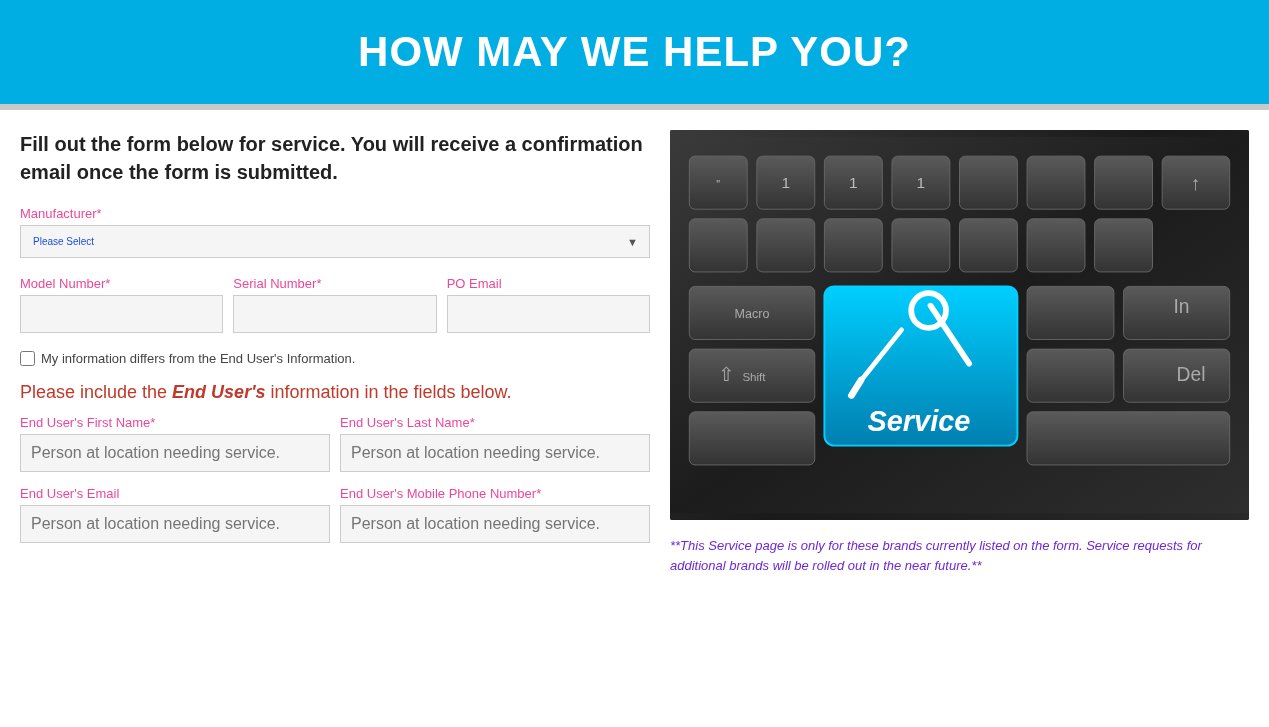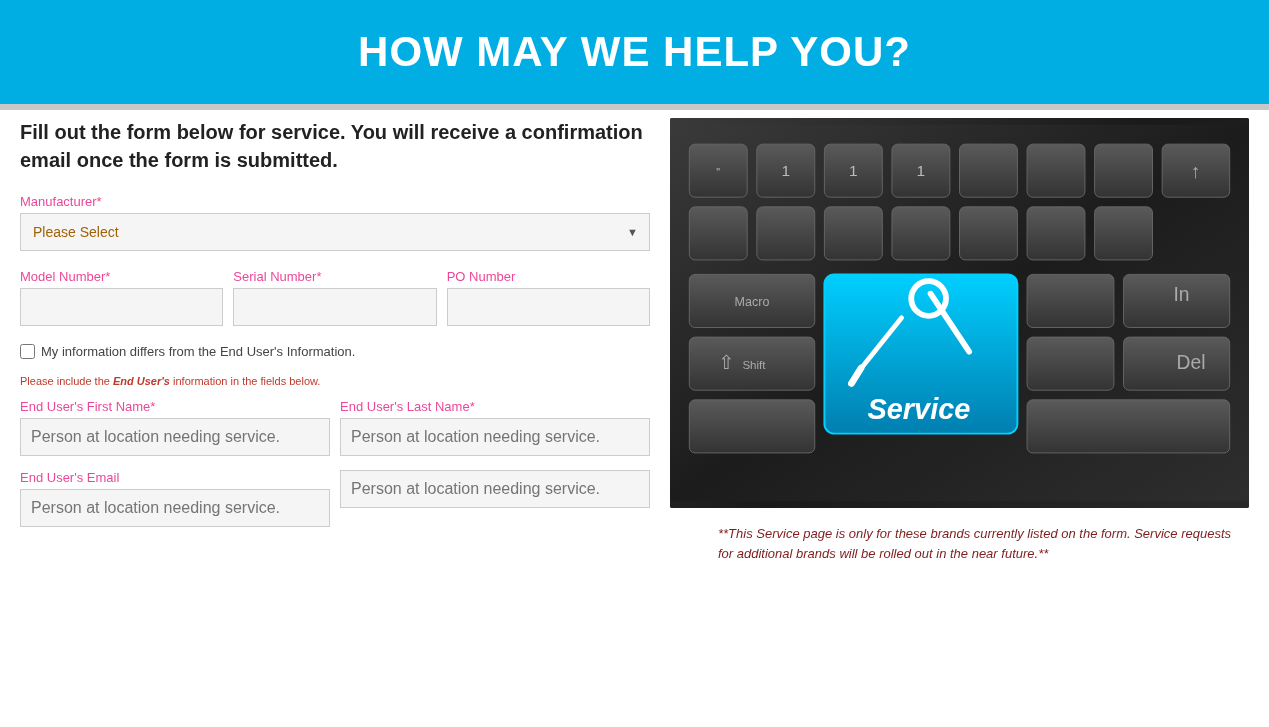--- a/index.html
+++ b/index.html
@@ -19,21 +19,21 @@
     }
 
     .divider {
       height: 6px;
       background: #c8c8c8;
     }
 
     .content {
       display: flex;
       flex-direction: row;
-      padding: 8px 20px 20px 20px;
+      padding: 20px 20px 20px 20px;
       gap: 20px;
     }
 
     .left-panel {
       flex: 0 0 630px;
       max-width: 630px;
     }
 
     .right-panel {
       flex: 1;
@@ -55,22 +55,22 @@
       color: #ec4899;
       margin-bottom: 4px;
       display: block;
     }
 
     .form-select {
       width: 100%;
       padding: 10px 12px;
       border: 1px solid #ccc;
       background: #f5f5f5;
-      font-size: 14px;
-      color: #a16207;
+      font-size: 10px;
+      color: #1d4ed8;
       appearance: none;
       -webkit-appearance: none;
       cursor: pointer;
     }
 
     .select-wrapper {
       position: relative;
       margin-bottom: 18px;
     }
 
@@ -114,21 +114,21 @@
       color: #444;
       margin-bottom: 16px;
     }
 
     .checkbox-row input[type="checkbox"] {
       width: 15px;
       height: 15px;
     }
 
     .info-notice {
-      font-size: 11px;
+      font-size: 18px;
       color: #c0392b;
       margin-bottom: 12px;
     }
 
     .info-notice em {
       font-weight: bold;
       font-style: italic;
       color: #c0392b;
     }
 
@@ -169,24 +169,23 @@
       height: 100%;
       background: linear-gradient(135deg, #3a3a3a 0%, #1a1a1a 50%, #2a2a2a 100%);
       position: relative;
       display: flex;
       align-items: center;
       justify-content: center;
     }
 
     .disclaimer-text {
       font-size: 13px;
-      color: #7f1d1d;
+      color: #6d28d9;
       line-height: 1.55;
       font-style: italic;
-      margin-left: 48px;
     }
   </style>
 </head>
 <body>
 
 <div class="header">
   <h1>HOW MAY WE HELP YOU?</h1>
 </div>
 
 <div class="divider"></div>
@@ -209,21 +208,21 @@
     <div class="three-col">
       <div class="field-group">
         <label class="field-label">Model Number*</label>
         <input class="form-input" type="text" style="">
       </div>
       <div class="field-group">
         <label class="field-label">Serial Number*</label>
         <input class="form-input" type="text" style="">
       </div>
       <div class="field-group">
-        <label class="field-label">PO Number</label>
+        <label class="field-label">PO Email</label>
         <input class="form-input" type="text" style="">
       </div>
     </div>
 
     <div class="checkbox-row">
       <input type="checkbox" style="">
       <span>My information differs from the End User's Information.</span>
     </div>
 
     <div class="info-notice">
@@ -240,20 +239,21 @@
         <input class="field-input-box" type="text" placeholder="Person at location needing service." style="">
       </div>
     </div>
 
     <div class="two-col">
       <div class="field-group">
         <label class="field-label">End User's Email</label>
         <input class="field-input-box" type="text" placeholder="Person at location needing service." style="">
       </div>
       <div class="field-group">
+        <label class="field-label">End User's Mobile Phone Number*</label>
         <input class="field-input-box" type="text" placeholder="Person at location needing service." style="">
       </div>
     </div>
 
   </div>
 
   <div class="right-panel">
 
     <div class="service-image">
       <div class="keyboard-bg">

